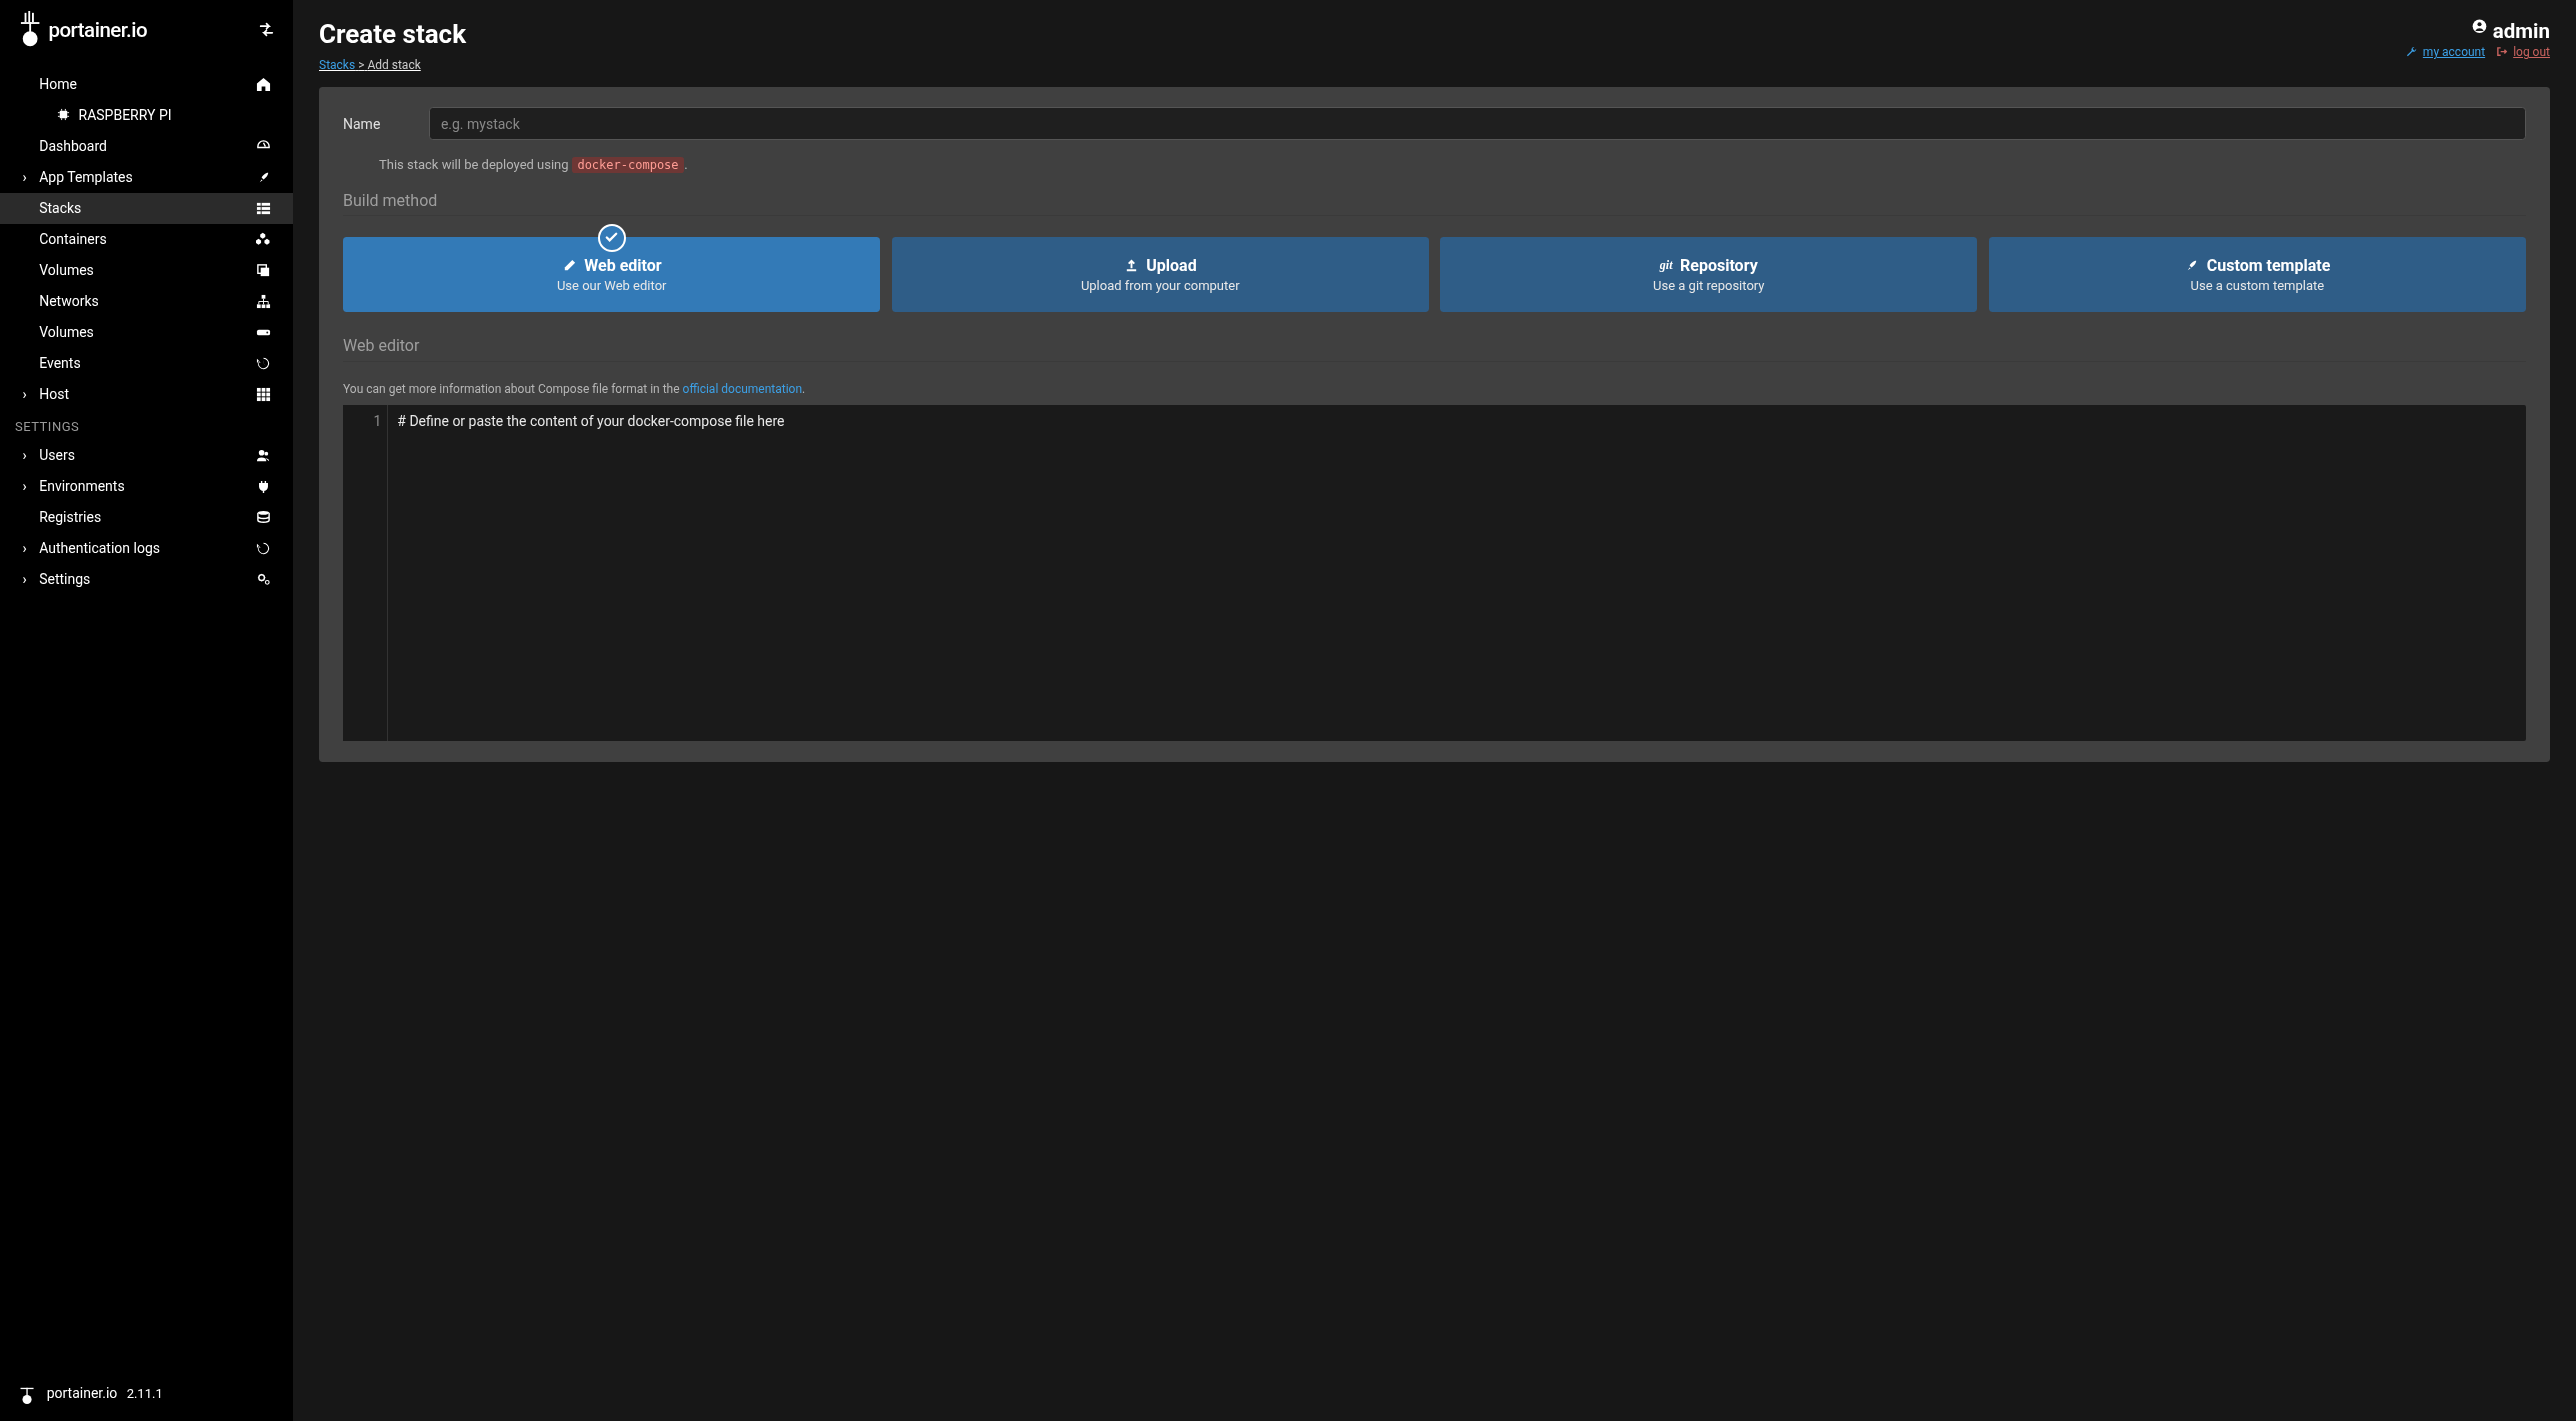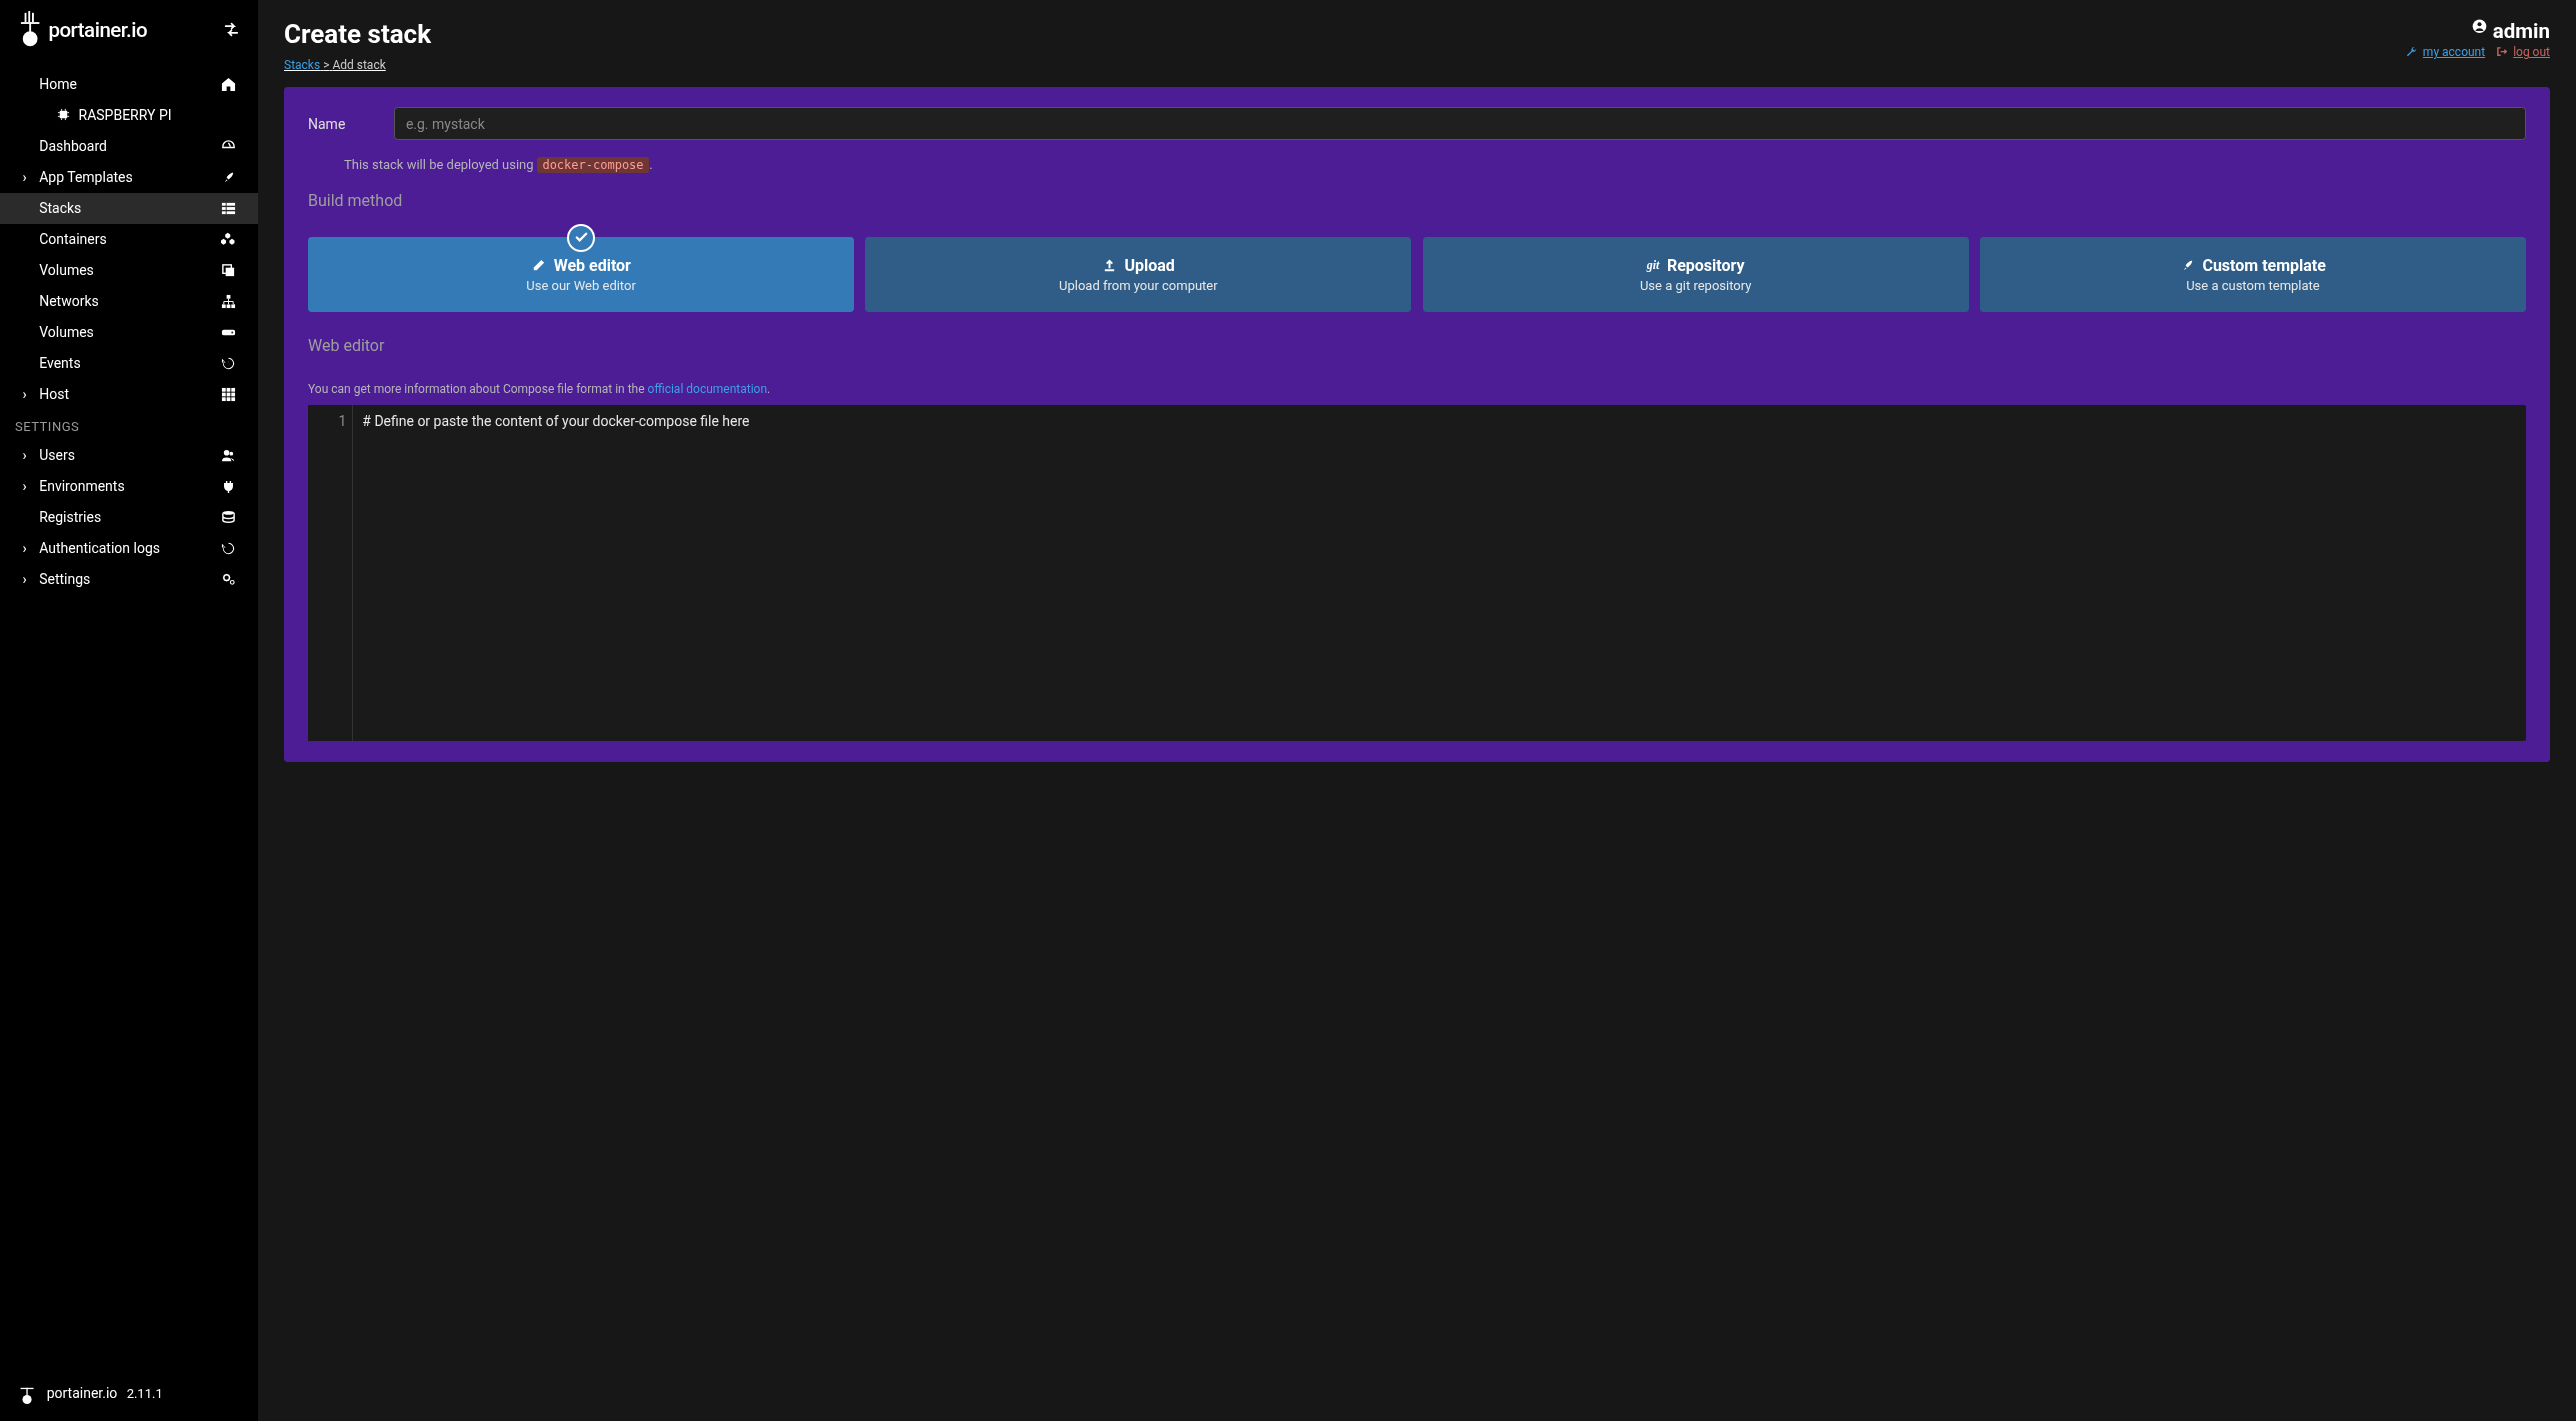--- a/index.html
+++ b/index.html
@@ -1,17 +1,17 @@
 <!DOCTYPE html>
 <html style="font-size:15px"><head>
 <meta charset="utf-8">
 <style>
 * { margin:0; padding:0; box-sizing:border-box; font-family:-apple-system,BlinkMacSystemFont,"Segoe UI",Roboto,sans-serif; }
 body { background:#171717; color:#ffffff; display:flex; min-height:100vh; }
-.sidebar { width:258px; background:#000; display:flex; flex-direction:column; flex-shrink:0; }
+.sidebar { width:293px; background:#000; display:flex; flex-direction:column; flex-shrink:0; }
 .logo { padding:11.2px 18.7px; display:flex; align-items:center; justify-content:space-between; }
 .logo-img { display:flex; align-items:center; gap:3.7px; }
 .logo-text { font-size:20.5px; font-weight:500; color:#fff; letter-spacing:-0.5px; }
 .nav { flex:1; padding-top:9.3px; }
 .nav-item { display:flex; align-items:center; justify-content:space-between; padding:7.5px 22.4px; color:#fff; font-size:14px; cursor:pointer; text-decoration:none; }
 .nav-item.active { background:#2b2b2b; }
 .nav-item .label-wrap { display:flex; align-items:center; gap:7.5px; }
 .chev { width:9.3px; display:inline-block; }
 .nav-endpoint { padding:7.5px 22.4px 7.5px 56px; font-size:14px; color:#fff; display:flex; align-items:flex-start; gap:7.5px; text-transform:uppercase; }
 .nav-section-label { padding:9.3px 15px 5.6px; font-size:13px; color:#999; text-transform:uppercase; letter-spacing:0.5px; }
@@ -21,21 +21,21 @@
 .header-row { display:flex; justify-content:space-between; align-items:flex-start; margin-bottom:15px; }
 .page-title { font-size:26px; font-weight:700; color:#fff; }
 .breadcrumb { font-size:12px; margin-top:9px;text-decoration:underline; }
 .breadcrumb a { color:#3ca0e6; text-decoration:none; }
 .breadcrumb span { color:#ccc; }
 .user-block { text-align:right; }
 .user-line { display:flex; align-items:flex-start; gap:5.6px; justify-content:flex-end; font-size:20.5px; font-weight:700; }
 .user-links { display:flex; gap:9.3px; justify-content:flex-end; margin-top:1.9px; font-size:12px; }
 .user-links a { color:#3ca0e6; text-decoration:underline; display:flex; align-items:center; gap:3.7px; }
 .user-links a.logout { color:#c9635f; }
-.panel { background:#4c1d95; border-radius:3.7px; padding:20.5px 24px; }
+.panel { background:#404040; border-radius:3.7px; padding:20.5px 24px; }
 .form-row { display:flex; align-items:center; gap:18.7px; margin-bottom:17px; }
 .form-label { width:67px; color:#e0e0e0; font-size:14px; }
 .text-input { flex:1; background:#1f1f1f; border:0.9px solid #555; border-radius:3.7px; padding:7.5px 11.2px; color:#fff; font-size:14px; }
 .text-input::placeholder { color:#888; }
 .deploy-note { font-size:13px; color:#b5b5b5; margin-bottom:18.7px;margin-left:36px; }
 .code-chip { background:#6e3735; color:#ff9d95; font-family:monospace; font-size:12px; padding:0.9px 5.6px; border-radius:2.8px; }
 .section-head { font-size:16px; color:#9e9e9e; border-bottom:0.9px solid #3a3a3a; padding-bottom:5.6px; margin-bottom:20.5px; }
 .method-row { display:flex; gap:11.2px; margin-bottom:24px; }
 .method-card { flex:1; background:#2f5d87; border-radius:3.7px; padding:18.7px 13px; text-align:center; cursor:pointer; position:relative; }
 .method-card.selected { background:#337ab7; }

